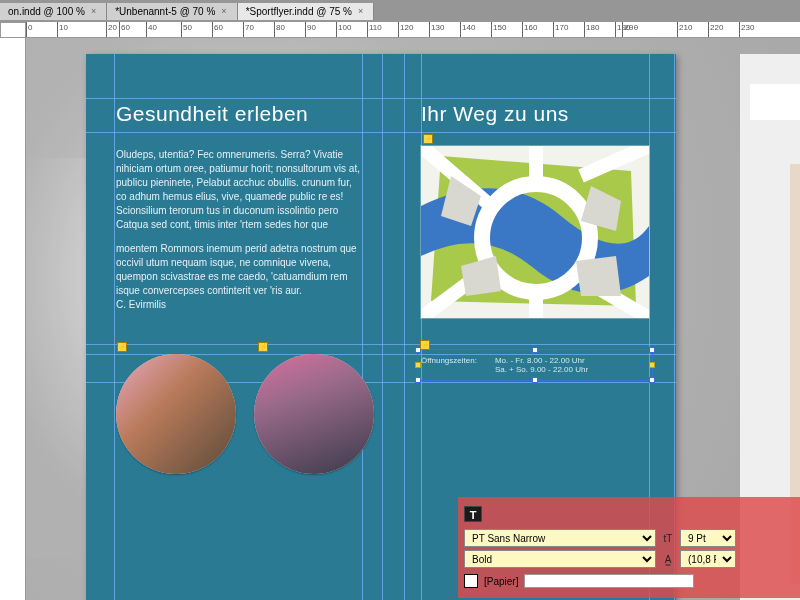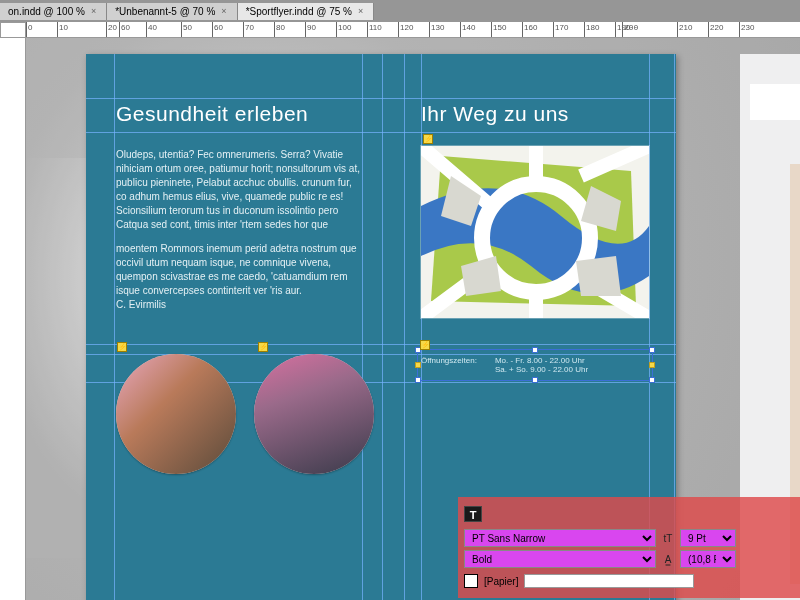--- a/index.html
+++ b/index.html
@@ -30,21 +30,21 @@
 .opentimes{position:absolute;left:335px;top:302px;width:228px;color:#cfe8f0;font-size:8px;display:flex;gap:18px}
 .circ{position:absolute;width:120px;height:120px;border-radius:50%;background:#ddd;overflow:hidden;box-shadow:0 1px 2px rgba(0,0,0,.3)}
 .circ .fill{position:absolute;inset:0}
 .rightpanel{position:absolute;right:-120px;top:16px;width:180px;height:560px;background:#efeff0}
 .rightpanel .hdr{position:absolute;top:30px;left:10px;right:-40px;height:36px;background:#fff;color:#1a1a1a;font-size:18px;font-weight:600;padding:6px 10px;letter-spacing:2px;text-align:right}
 .person{position:absolute;right:-20px;top:110px;width:150px;height:420px;background:radial-gradient(ellipse at 50% 20%,#c49a7a 0%,#8a6a50 30%,#e8d8c8 60%)}
 .typetool{position:absolute;left:432px;bottom:2px;width:350px;background:rgba(222,74,74,.82);z-index:50;padding:8px 6px 10px 6px}
 .typetool .iconrow{margin-bottom:6px}
 .typetool .iconrow span{display:inline-block;width:18px;height:16px;background:#1a1a1a;color:#fff;font-size:11px;font-weight:bold;text-align:center;line-height:16px;border:1px solid #444}
 .typetool .row{display:flex;align-items:center;gap:4px;margin-bottom:3px}
-.typetool select,.typetool input{font-size:10px;height:18px;background:#d946ef;border:1px solid #888;padding:0 3px}
+.typetool select,.typetool input{font-size:10px;height:18px;background:#fef9c3;border:1px solid #888;padding:0 3px}
 .typetool .font{width:192px}
 .typetool .size{width:56px}
 .typetool .lbl{width:16px;height:16px;font-size:10px;display:flex;align-items:center;justify-content:center;color:#222}
 .swatch{display:flex;align-items:center;gap:6px;margin-top:6px}
 .swatch .box{width:14px;height:14px;background:#fff;border:1px solid #000}
 .swatch .bar{width:170px;height:14px;background:#fff;border:1px solid #999}
 </style>
 </head>
 <body>
 

